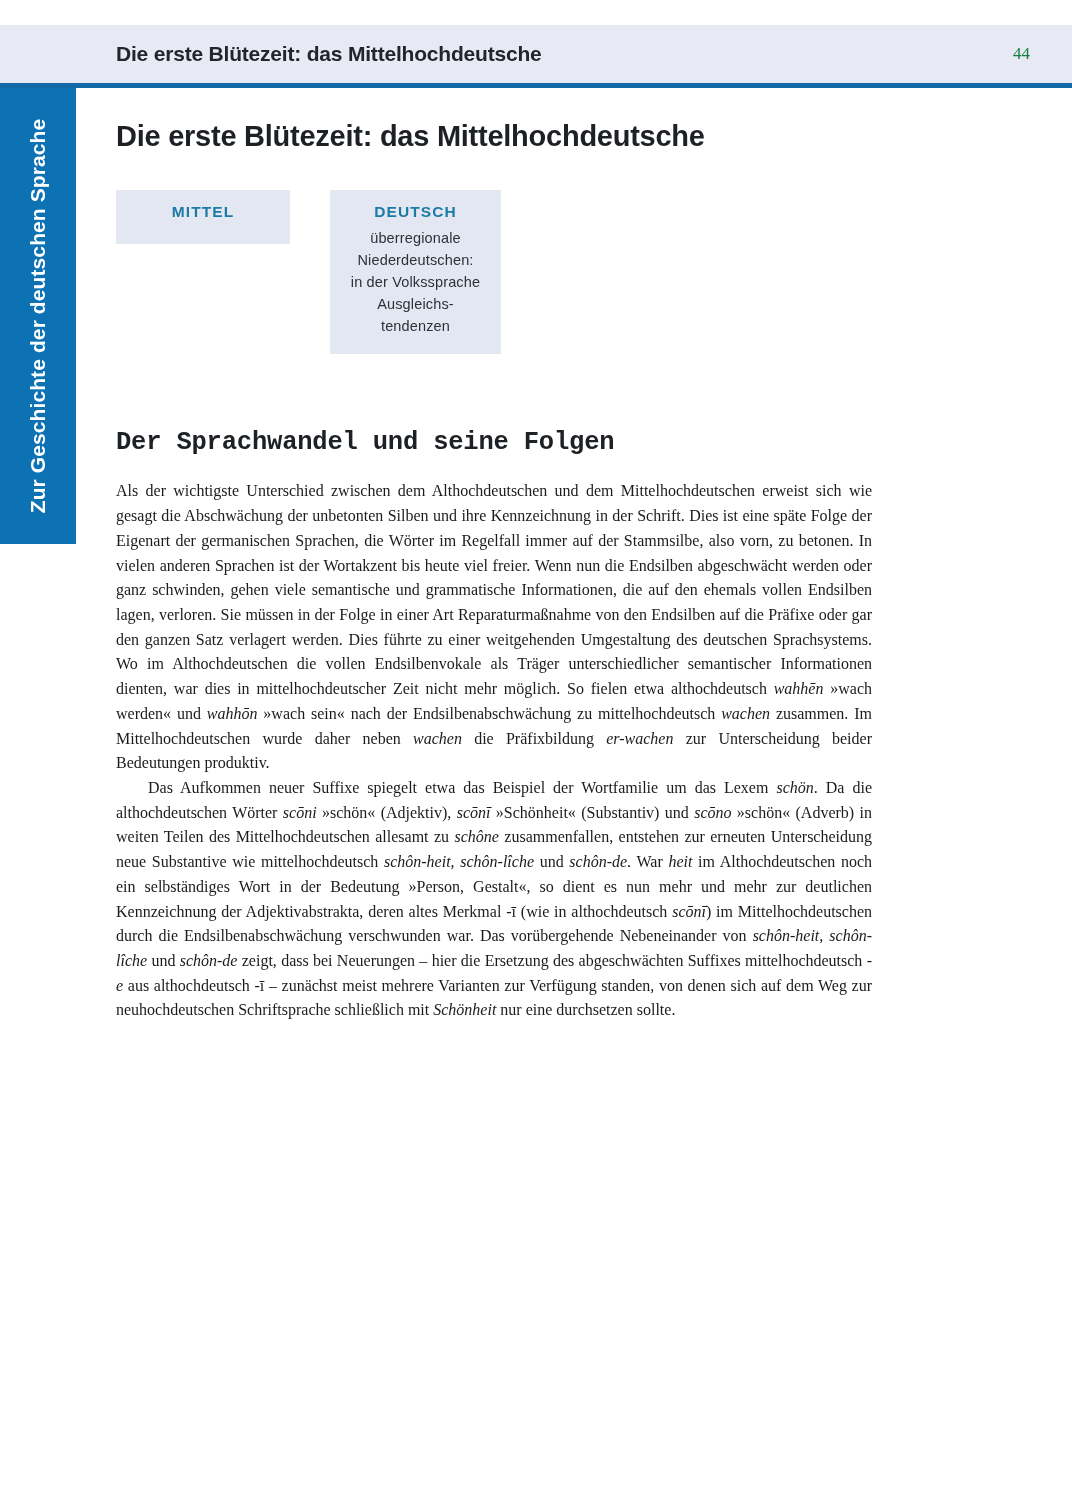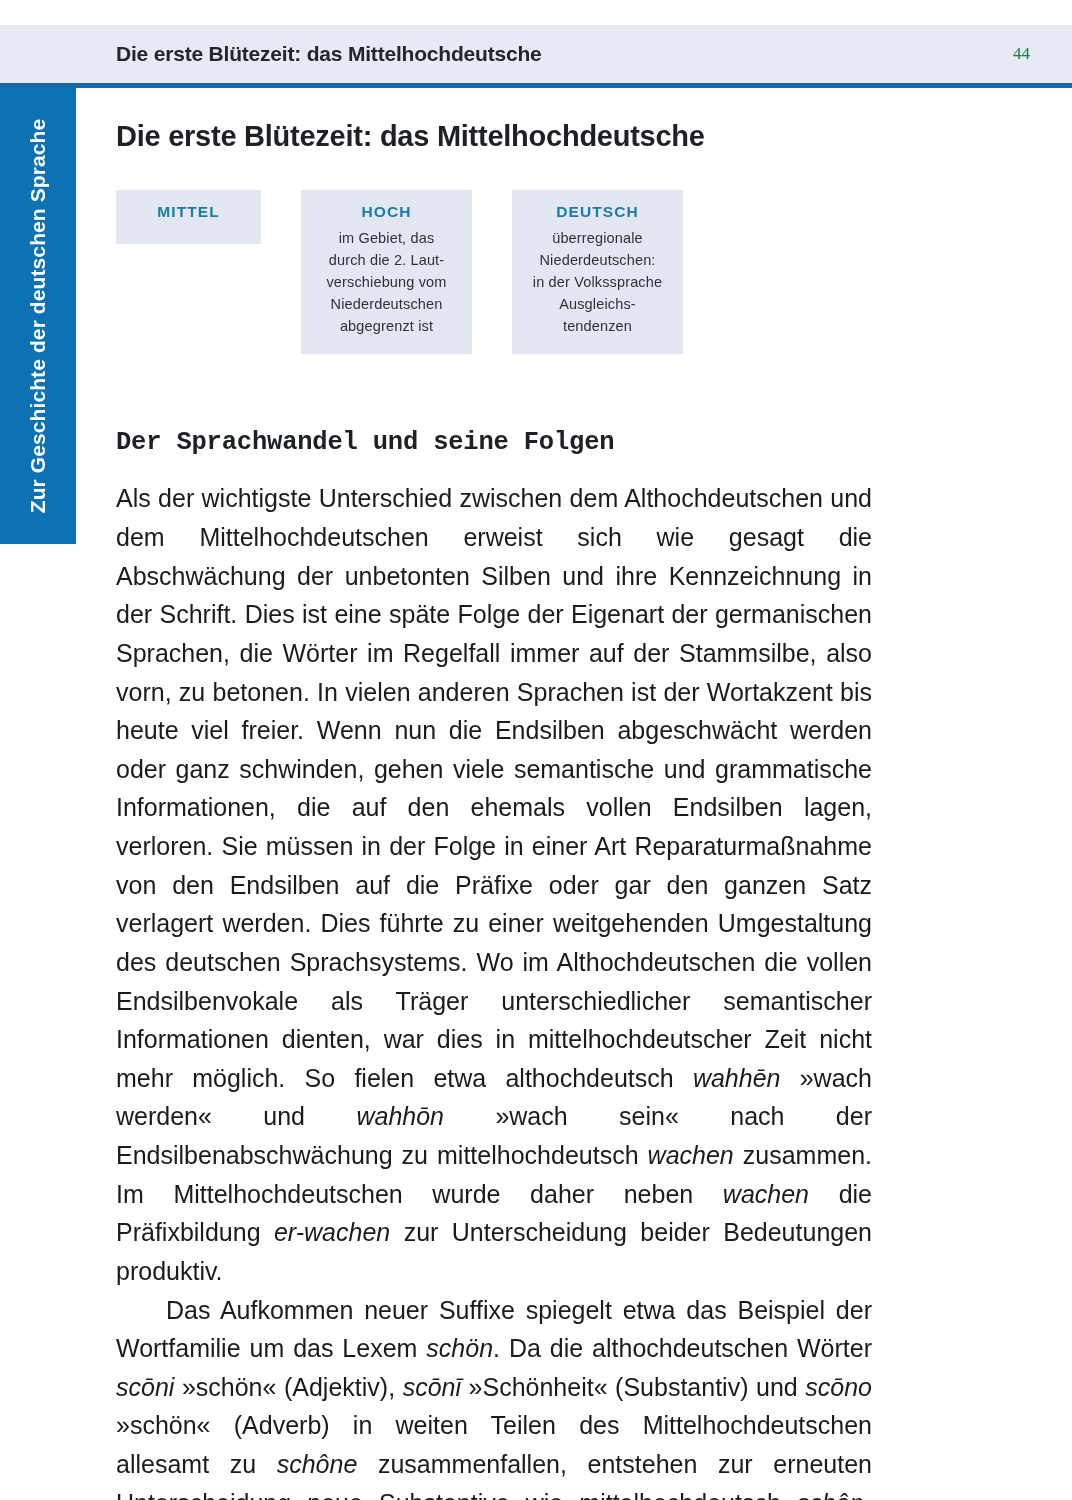--- a/index.html
+++ b/index.html
@@ -101,21 +101,21 @@
 
   
   .def-boxes {
     margin-top: 37px;
     display: flex;
     align-items: flex-start;
     gap: 40px;
   }
   .def-box {
     background: #e2e7f2;
-    width: 145px;
+    width: 174px;
     padding: 13px 9px 17px 9px;
     box-sizing: border-box;
     text-align: center;
     font-family: "Liberation Sans", sans-serif;
   }
   .def-box.box-wide { width: 171px; }
   .def-term {
     font-weight: bold;
     font-size: 15.5px;
     letter-spacing: 1.1px;
@@ -140,22 +140,22 @@
     color: #1d2024;
   }
 
   
   .body-copy {
     margin-top: 22px;
   }
   .body-copy p {
     margin: 0;
     text-align: justify;
-    font-family: Liberation Sans, sans-serif;
-    font-size: 25px;
+    font-family: Liberation Serif, serif;
+    font-size: 16px;
     line-height: 1.545;
     color: #1b1b1b;
     hyphens: auto;
     -webkit-hyphens: auto;
   }
   .body-copy p + p {
     text-indent: 2.0em;
   }
   .body-copy i { font-style: italic; }
 </style>
@@ -174,28 +174,20 @@
   <span class="chapter-tab-label">Zur Geschichte der deutschen Sprache</span>
 </div>
 
 <div class="content">
 
   <h1 class="chapter-title">Die erste Blütezeit: das Mittelhochdeutsche</h1>
 
   <div class="def-boxes">
     <div class="def-box">
       <div class="def-term">MITTEL</div>
-    </div>
-    <div class="def-box box-wide">
-      <div class="def-term">HOCH</div>
-      <div class="def-gloss">im Gebiet, das
-durch die 2. Laut-
-verschiebung vom
-Niederdeutschen
-abgegrenzt ist</div>
     </div>
     <div class="def-box box-wide">
       <div class="def-term">DEUTSCH</div>
       <div class="def-gloss">überregionale
 Niederdeutschen:
 in der Volkssprache
 Ausgleichs-
 tendenzen</div>
     </div>
   </div>

